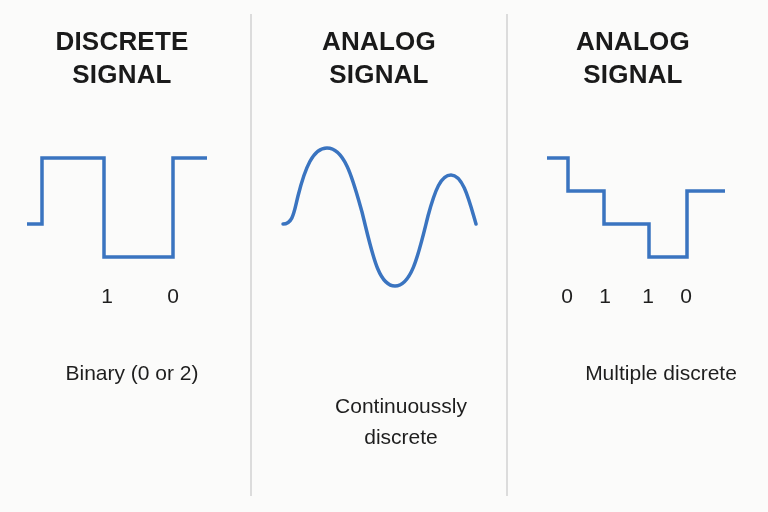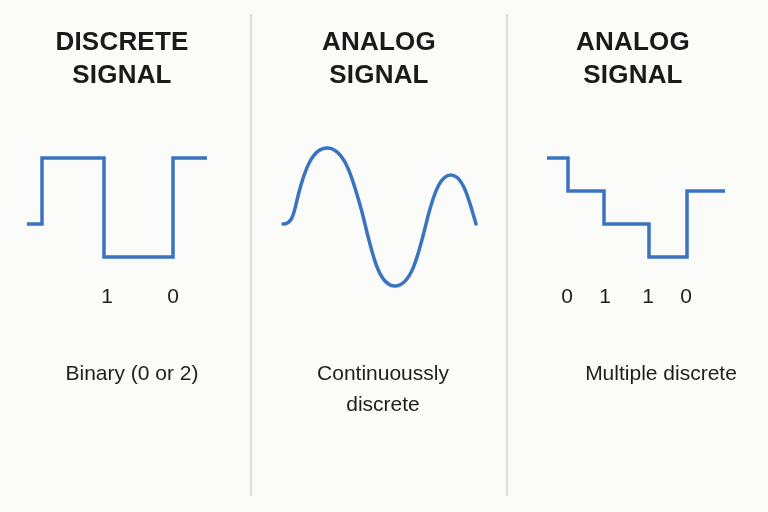--- a/index.html
+++ b/index.html
@@ -79,21 +79,21 @@
   <div class="desc" style="left:7px;">
     <span>Binary (0 or 2)</span>
   </div>
 </div>
 
 <div>
   <div class="title" style="left:254px;">
     <span>ANALOG</span>
     <span>SIGNAL</span>
   </div>
-  <div class="desc" style="left:258px;">
+  <div class="desc" style="left:276px;margin-top:33px;">
     <span>Continuoussly</span>
     <span>discrete</span>
   </div>
 </div>
 
 <div>
   <div class="title" style="left:508px;">
     <span>ANALOG</span>
     <span>SIGNAL</span>
   </div>

